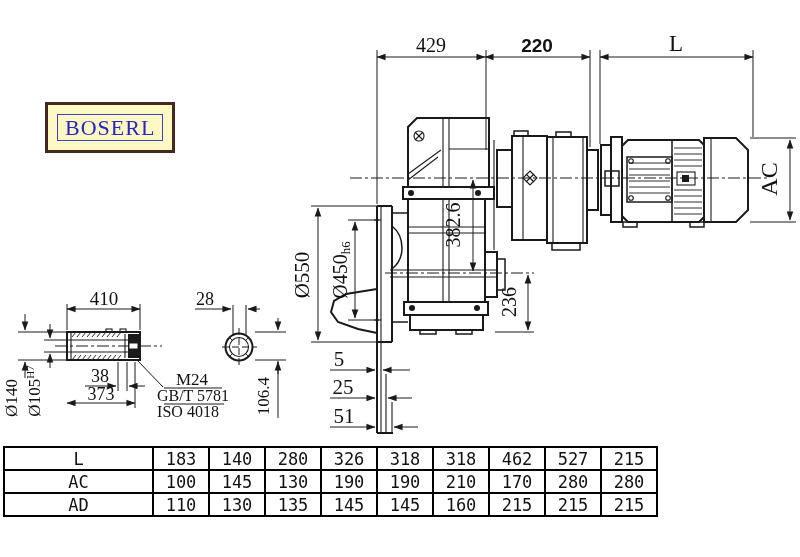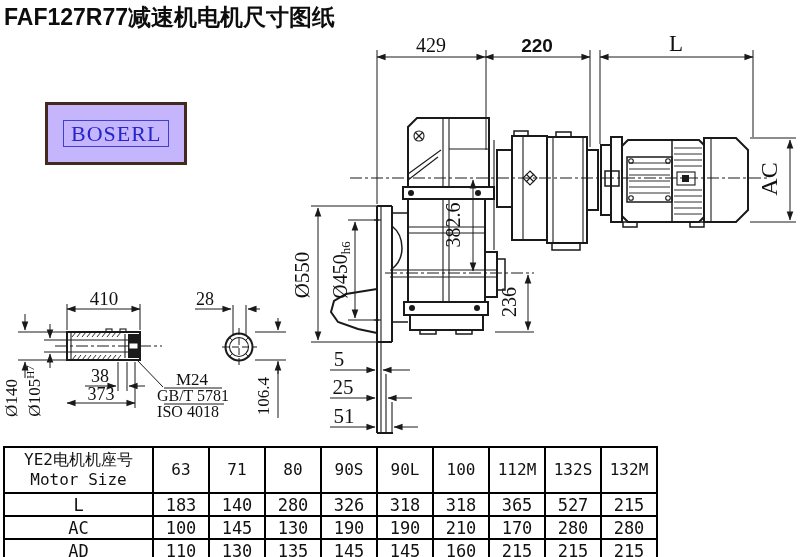--- a/index.html
+++ b/index.html
@@ -1,20 +1,20 @@
 <!DOCTYPE html>
 <html><head>
 <meta charset="utf-8">
 <style>
   html,body{margin:0;padding:0;background:#fff;}
   .page{position:relative;width:800px;height:557px;background:#fff;overflow:hidden;
         font-family:"Liberation Sans",sans-serif;}
   .title{position:absolute;left:4px;top:2px;margin:0;font-size:23px;font-weight:700;
          color:#0d0d0d;font-family:"Liberation Sans",sans-serif;letter-spacing:0px;}
-  .brand{position:absolute;left:45px;top:102px;border:3px solid #43291f;background:#c4b5fd;padding:15px;}
+  .brand{position:absolute;left:45px;top:102px;border:3px solid #43291f;background:#fef9c3;padding:9px;}
   .brand span{display:block;border:1px solid #4040d0;color:#2525c8;
               font-family:"Liberation Serif",serif;font-size:22px;line-height:25px;
               padding:0 7px;letter-spacing:1px;}
   svg.drawing{position:absolute;left:0;top:0;}
   svg .g2{stroke:#1a1a1a;stroke-width:2;fill:none;}
   svg .g15{stroke:#1a1a1a;stroke-width:1.5;fill:none;}
   svg .g1{stroke:#1a1a1a;stroke-width:1.1;fill:none;}
   svg .fin{stroke:#1a1a1a;stroke-width:0.9;fill:none;}
   svg .dim{stroke:#1a1a1a;stroke-width:1;fill:none;}
   svg .ext{stroke:#1a1a1a;stroke-width:1;fill:none;}
@@ -29,21 +29,20 @@
   .dims-table td.c0{width:147px;}
   .dims-table td.cv{width:54px;}
   .dims-table tr.hdr td{height:44px;font-size:16px;line-height:20px;}
   .dims-table tr.row td{height:21px;}
 </style>
 </head>
 <body>
 
 <div class="page">
 
-  <h1 class="title">FAF127R77减速机电机尺寸图纸</h1>
 
   <div class="brand">
     <span>BOSERL</span>
   </div>
 
   <svg class="drawing" width="800" height="557" viewBox="0 0 800 557">
     <defs>
       <marker id="arw" viewBox="0 0 10 10" refX="9.5" refY="5" markerWidth="12" markerHeight="9" orient="auto-start-reverse" markerUnits="userSpaceOnUse">
         <path d="M0,1.3 L10,5 L0,8.7 Z" fill="#1a1a1a"></path>
       </marker>
@@ -288,44 +287,29 @@
     <text class="dt" x="101" y="400" font-size="18" text-anchor="middle">373</text>
     <text class="dt" x="192" y="385" font-size="17" text-anchor="middle">M24</text>
     <text class="dt" x="193" y="401" font-size="16" text-anchor="middle">GB/T 5781</text>
     <text class="dt" x="188" y="417" font-size="16" text-anchor="middle">ISO 4018</text>
     <text class="dt" x="205" y="305" font-size="18" text-anchor="middle">28</text>
     <text class="dt" font-size="17" text-anchor="middle" transform="rotate(-90 269 396)" x="269" y="396">106.4</text>
   </svg>
 
   <table class="dims-table">
     <tbody id="tbl">
-        <tr class="hdr">
-          <td class="c0">
-            <div>YE2电机机座号</div>
-            <div>Motor Size</div>
-          </td>
-          <td class="cv">63</td>
-          <td class="cv">71</td>
-          <td class="cv">80</td>
-          <td class="cv">90S</td>
-          <td class="cv">90L</td>
-          <td class="cv">100</td>
-          <td class="cv">112M</td>
-          <td class="cv">132S</td>
-          <td class="cv">132M</td>
-        </tr>
         <tr class="row">
           <td class="c0">L</td>
           <td class="cv">183</td>
           <td class="cv">140</td>
           <td class="cv">280</td>
           <td class="cv">326</td>
           <td class="cv">318</td>
           <td class="cv">318</td>
-          <td class="cv">365</td>
+          <td class="cv">462</td>
           <td class="cv">527</td>
           <td class="cv">215</td>
         </tr>
         <tr class="row">
           <td class="c0">AC</td>
           <td class="cv">100</td>
           <td class="cv">145</td>
           <td class="cv">130</td>
           <td class="cv">190</td>
           <td class="cv">190</td>

